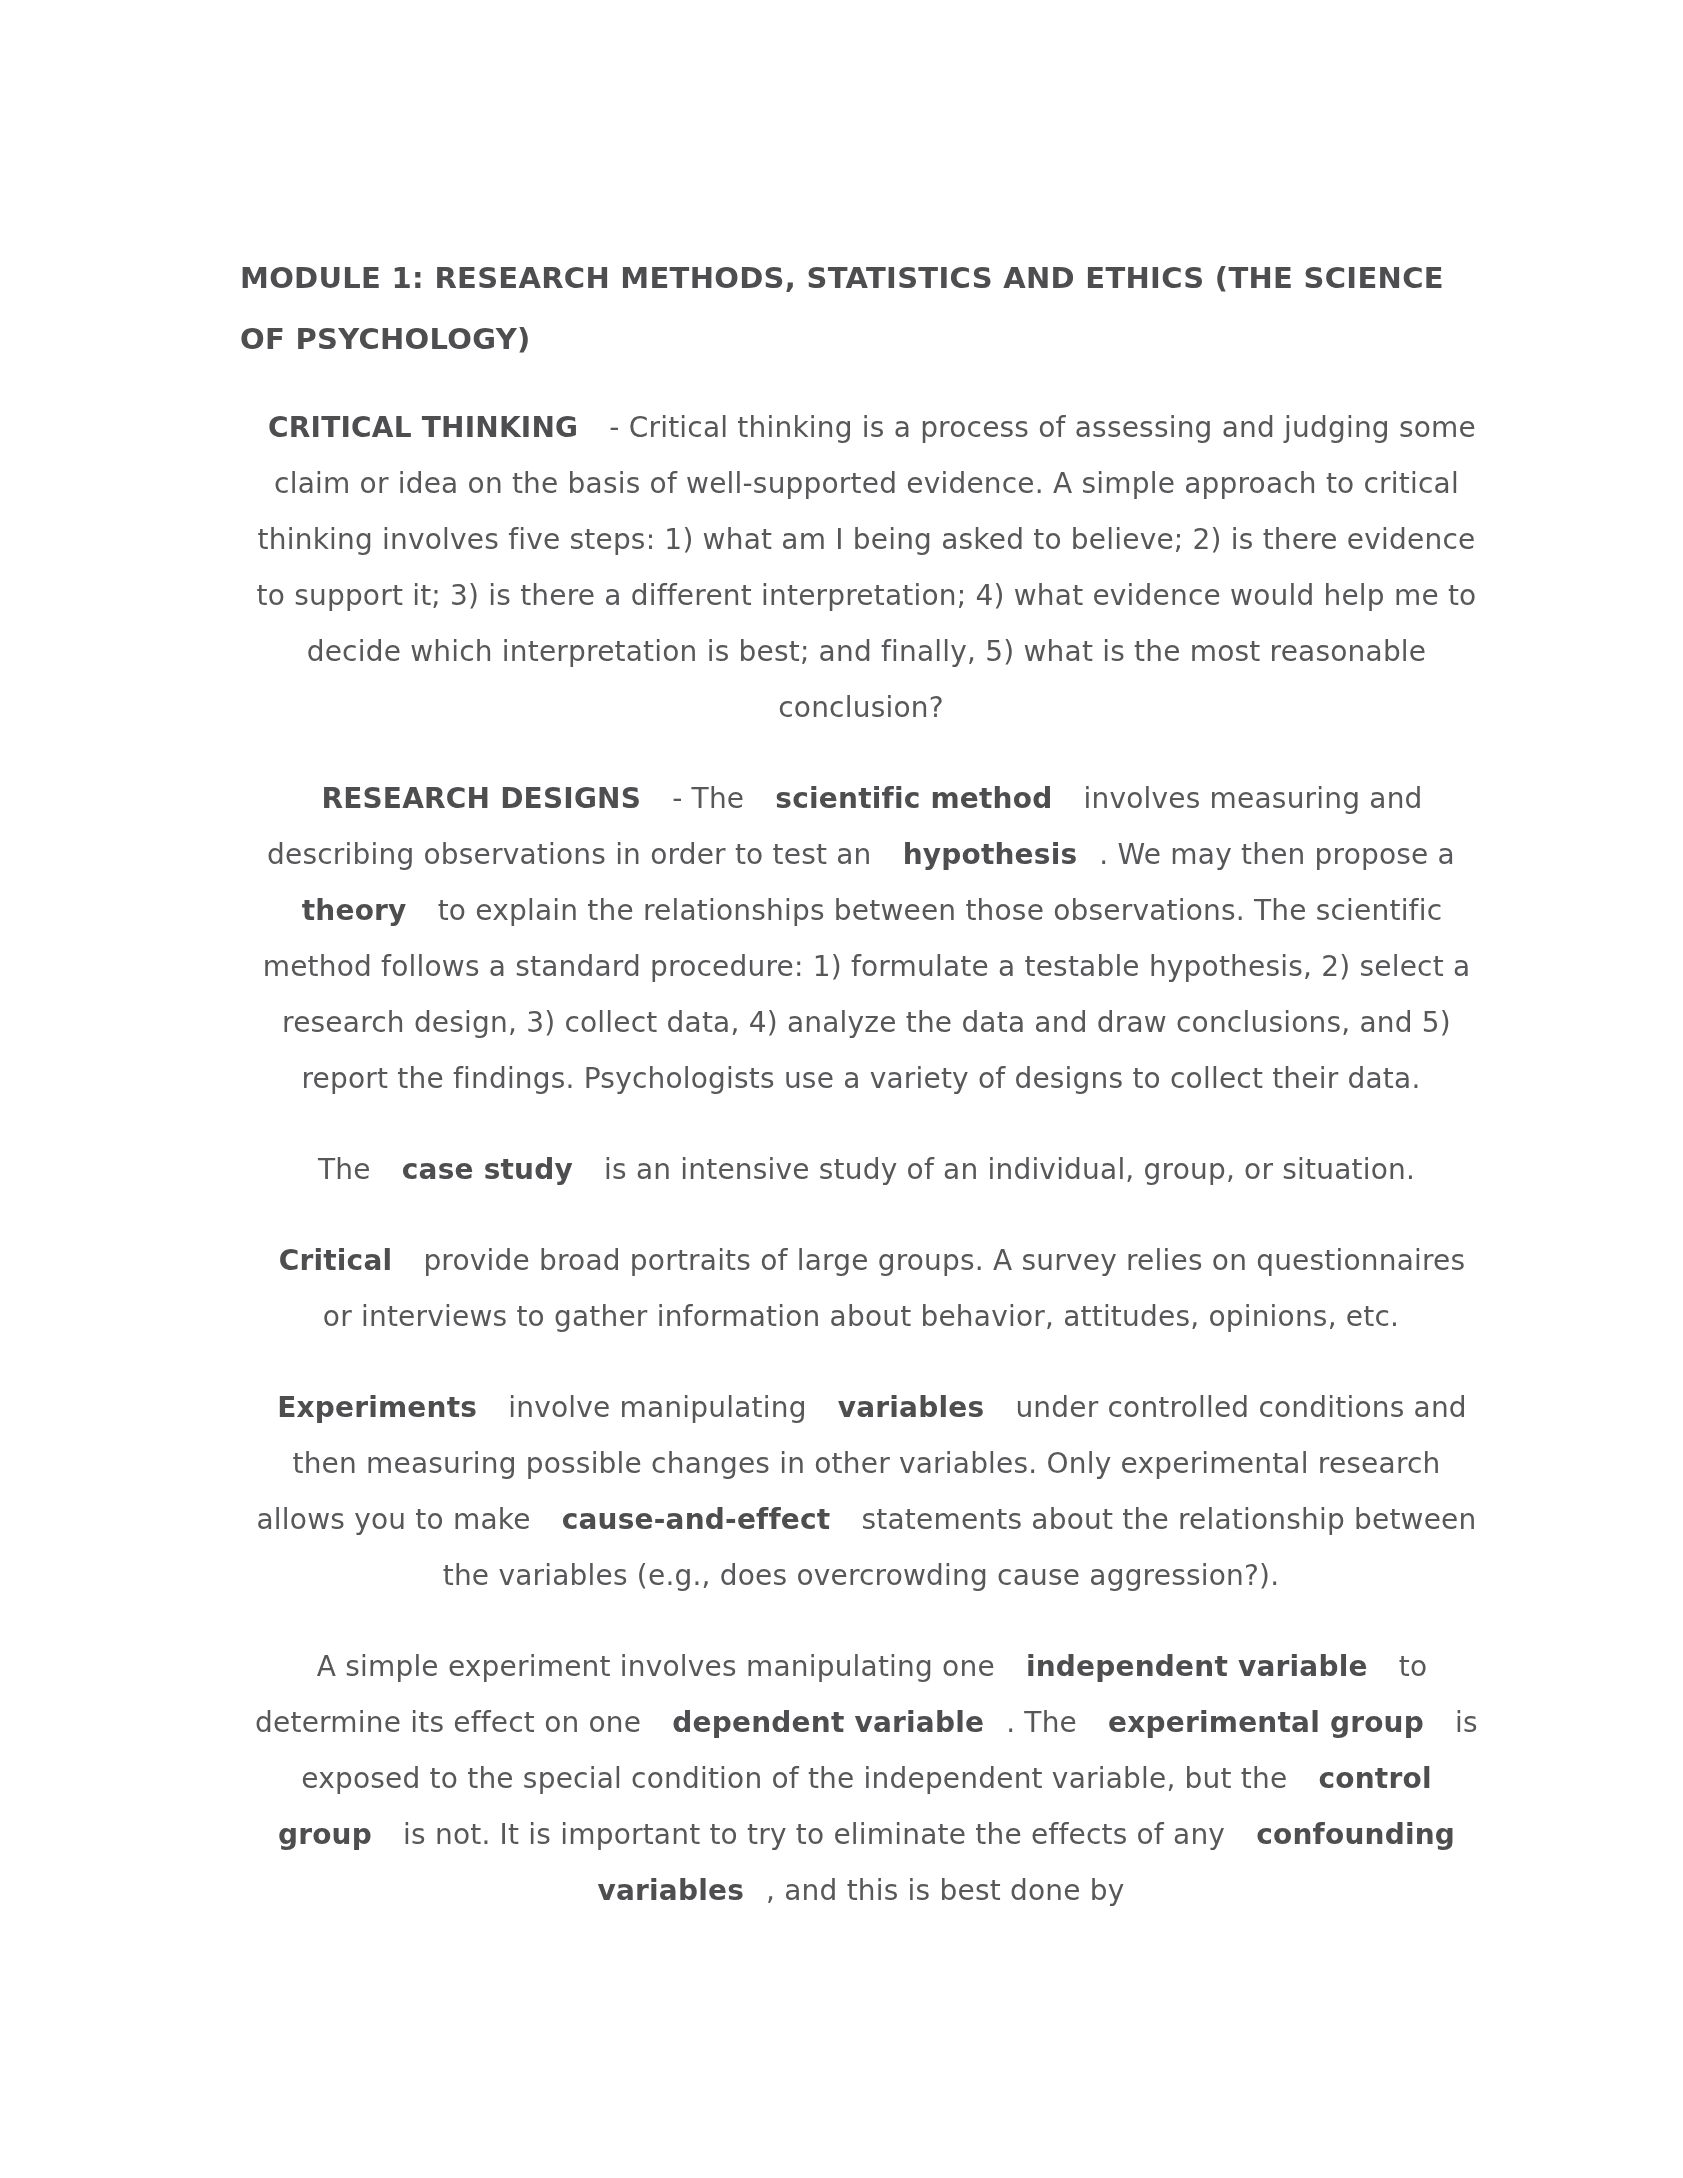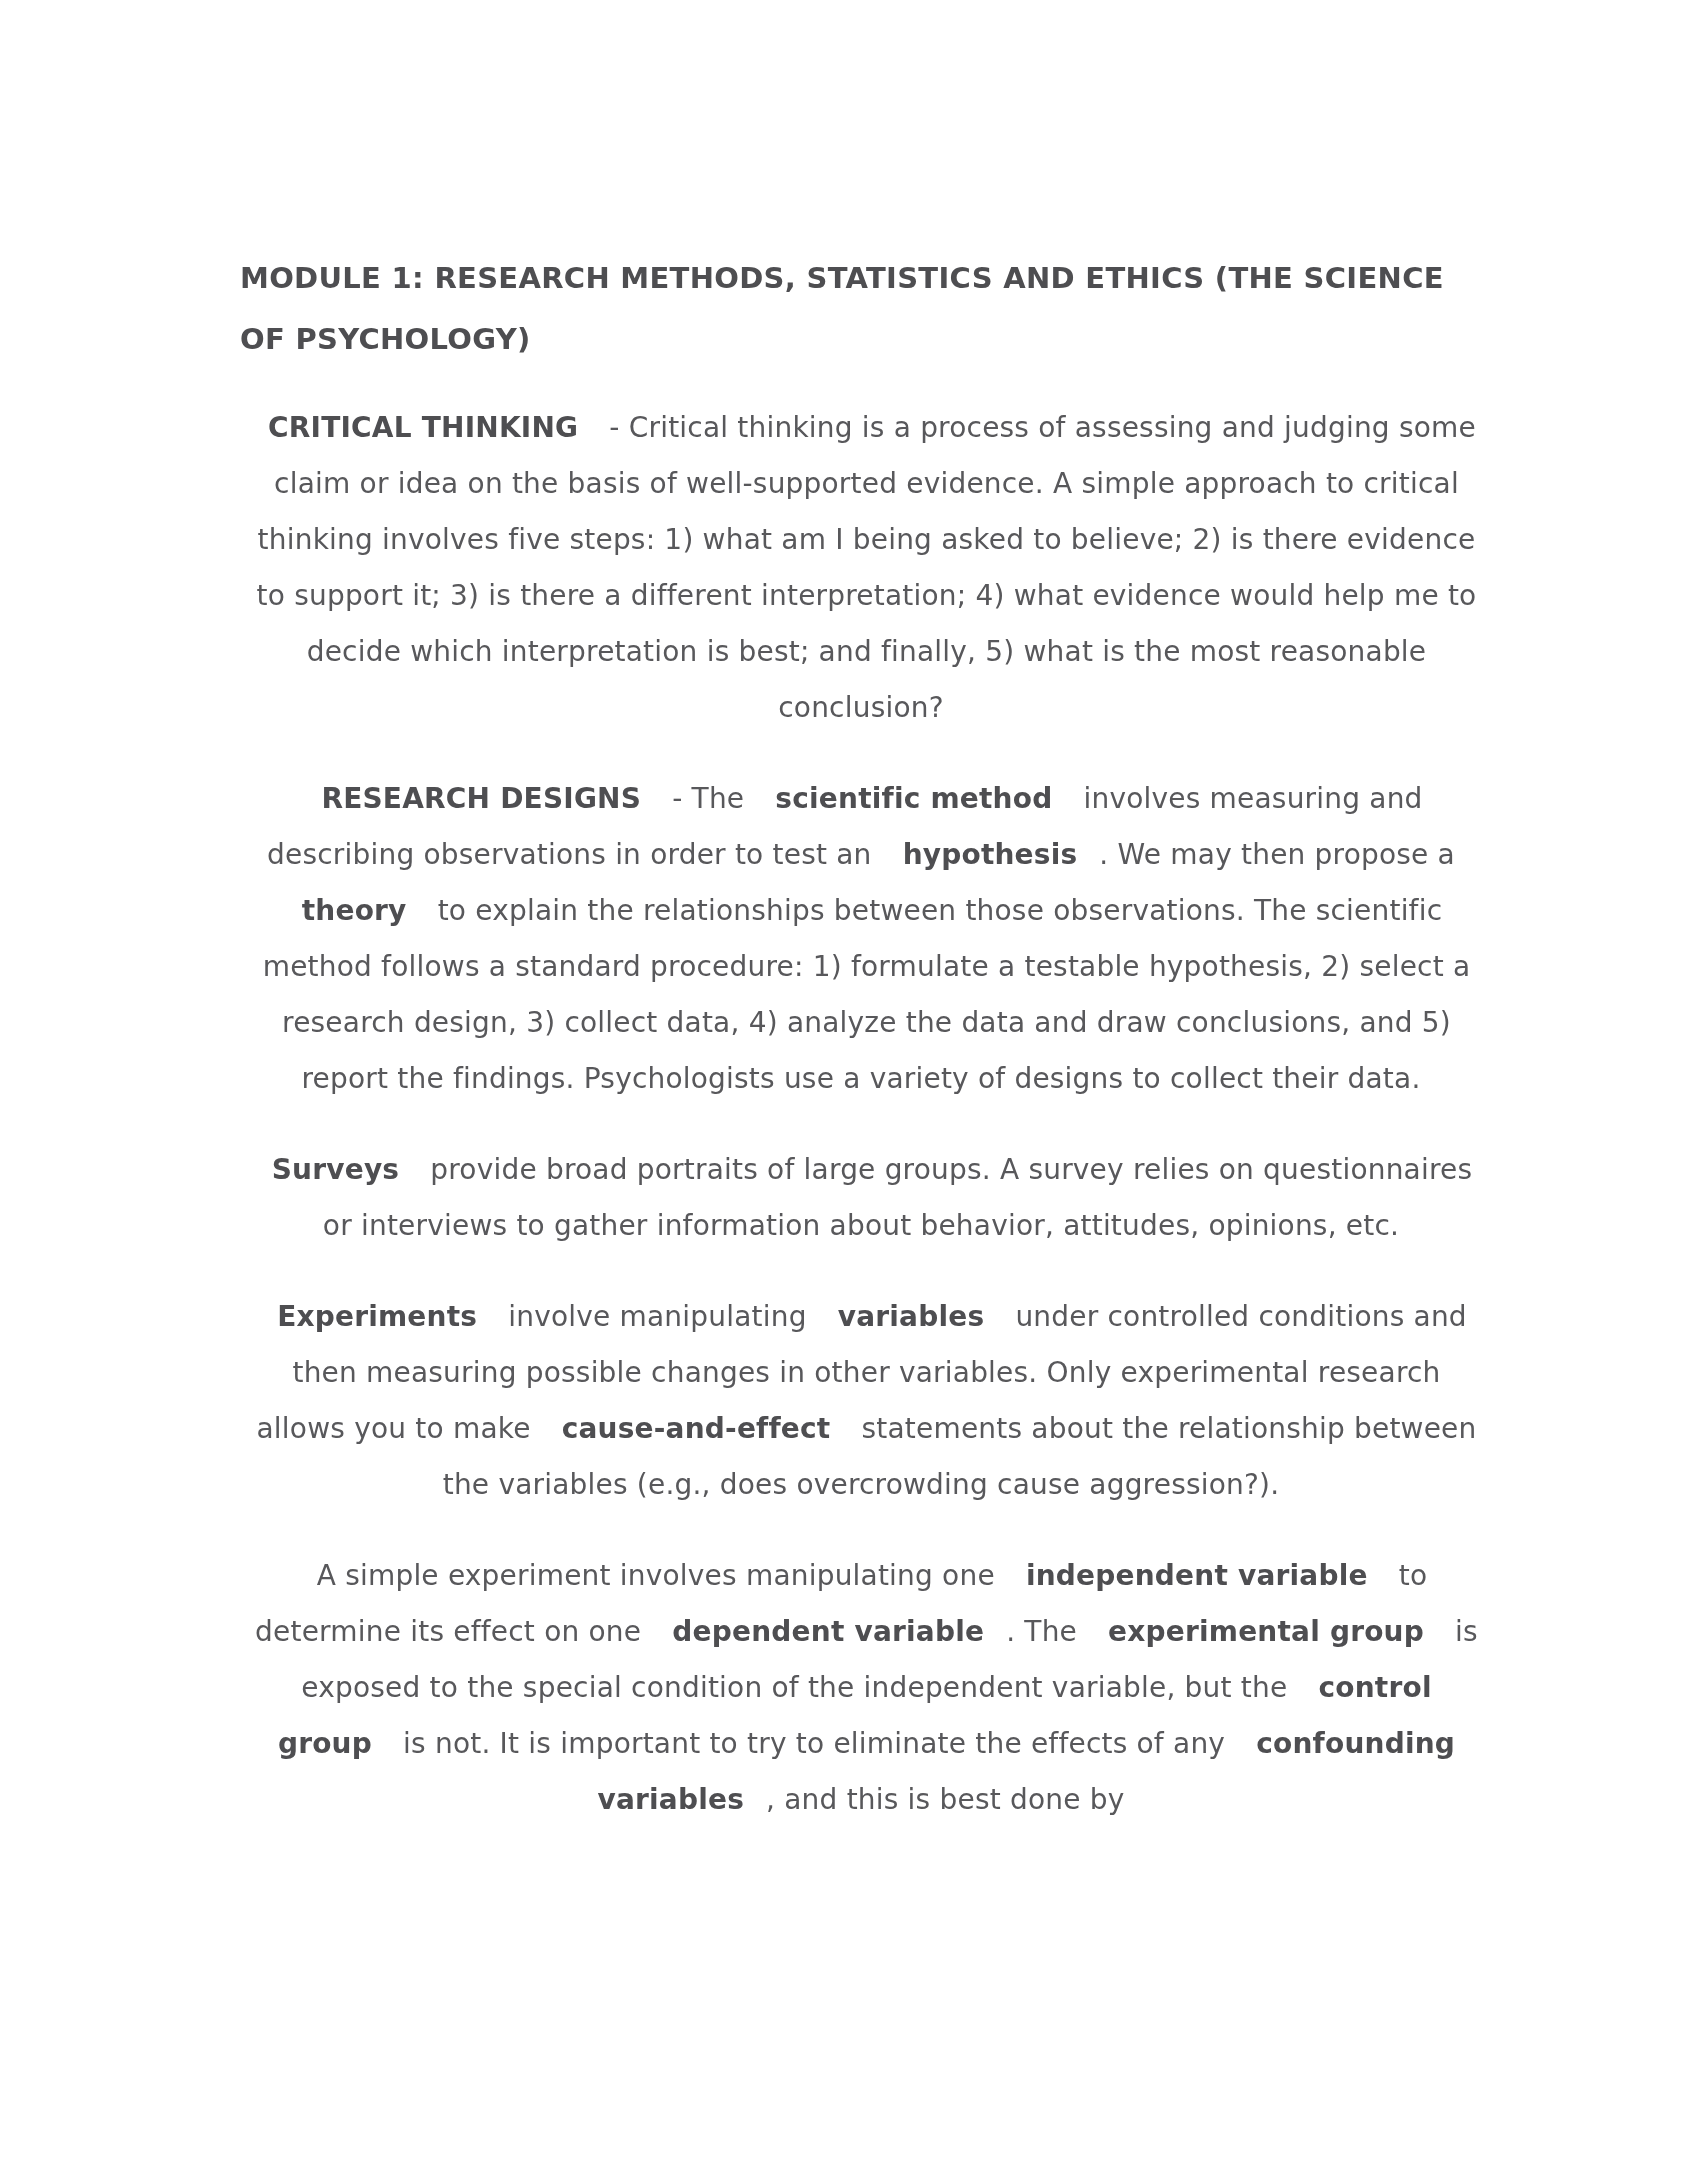--- a/index.html
+++ b/index.html
@@ -40,18 +40,19 @@
   }
 </style>
 </head>
 <body style="--bg-color: #ffffff; --text-color: #58585b; --bold-color: #4e4e51;">
 
 <div class="page">
   <h1 class="doc-title">MODULE 1: RESEARCH METHODS, STATISTICS AND ETHICS (THE SCIENCE OF PSYCHOLOGY)</h1>
   <div>
       <p class="para"><strong>CRITICAL THINKING</strong><span> - Critical thinking is a process of assessing and judging some claim or idea on the basis of well-supported evidence. A simple approach to critical thinking involves five steps: 1) what am I being asked to believe; 2) is there evidence to support it; 3) is there a different interpretation; 4) what evidence would help me to decide which interpretation is best; and finally, 5) what is the most reasonable conclusion?</span></p>
       <p class="para"><strong>RESEARCH DESIGNS</strong><span> - The </span><strong>scientific method</strong><span> involves measuring and describing observations in order to test an </span><strong>hypothesis</strong><span>. We may then propose a </span><strong>theory</strong><span> to explain the relationships between those observations. The scientific method follows a standard procedure: 1) formulate a testable hypothesis, 2) select a research design, 3) collect data, 4) analyze the data and draw conclusions, and 5) report the findings. Psychologists use a variety of designs to collect their data.</span></p>
-      <p class="para"><strong>Surveys</strong><span> provide broad portraits of large groups. A survey relies on questionnaires or interviews to gather information about behavior, attitudes, opinions, etc.</span></p>
+      <p class="para"><span>The </span><strong>case study</strong><span> is an intensive study of an individual, group, or situation.</span></p>
+      <p class="para"><strong>Critical</strong><span> provide broad portraits of large groups. A survey relies on questionnaires or interviews to gather information about behavior, attitudes, opinions, etc.</span></p>
       <p class="para"><strong>Experiments</strong><span> involve manipulating </span><strong>variables</strong><span> under controlled conditions and then measuring possible changes in other variables. Only experimental research allows you to make </span><strong>cause-and-effect</strong><span> statements about the relationship between the variables (e.g., does overcrowding cause aggression?).</span></p>
       <p class="para"><span>A simple experiment involves manipulating one </span><strong>independent variable</strong><span> to determine its effect on one </span><strong>dependent variable</strong><span>. The </span><strong>experimental group</strong><span> is exposed to the special condition of the independent variable, but the </span><strong>control group</strong><span> is not. It is important to try to eliminate the effects of any </span><strong>confounding variables</strong><span>, and this is best done by</span></p>
     </div>
 </div>
 
 
 </body></html>

